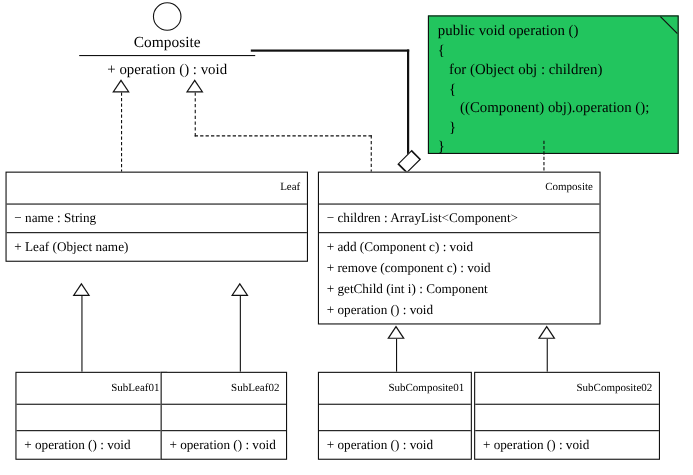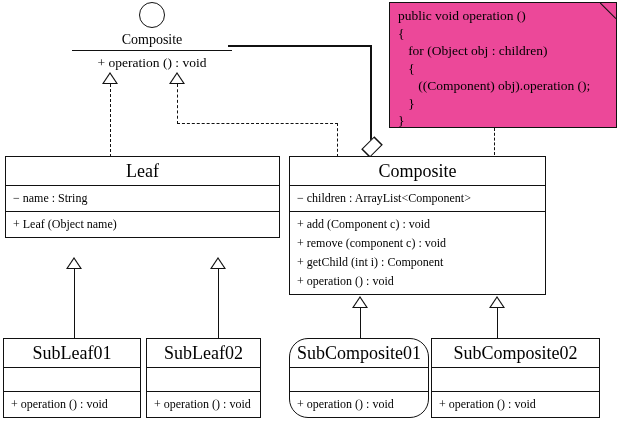--- a/index.html
+++ b/index.html
@@ -25,22 +25,22 @@
     background: #ffffff;
   }
   .uml-section {
     box-sizing: border-box;
     padding: 3px 7px;
   }
   .uml-section + .uml-section {
     border-top: 1.6px solid #111111;
   }
   .uml-title {
-    text-align: center;
-    font-size: 18px;
+    text-align: right;
+    font-size: 10px;
     line-height: 20px;
     padding: 4px 6px;
   }
   .uml-line {
     font-size: 12px;
     line-height: 19px;
     white-space: nowrap;
   }
   .empty-section {
     height: 24px;
@@ -75,26 +75,26 @@
     font-size: 13.5px;
     line-height: 19px;
     padding-top: 2px;
     white-space: nowrap;
   }
 
   
   #note-code {
     position: absolute;
     left: 389px;
-    top: 2px;
+    top: 14px;
     width: 228px;
     height: 126px;
     box-sizing: border-box;
     border: 1.6px solid #111111;
-    background: #ec4899;
+    background: #22c55e;
   }
   #note-code .note-corner-diag {
     position: absolute;
     right: 0px;
     top: 0px;
     width: 16px;
     height: 16px;
     overflow: hidden;
   }
   #note-code .note-corner-diag i {
@@ -232,37 +232,37 @@
       <div class="uml-line">− children : ArrayList&lt;Component&gt;</div>
     </div>
     <div class="uml-section">
       <div class="uml-line">+ add (Component c) : void</div>
       <div class="uml-line">+ remove (component c) : void</div>
       <div class="uml-line">+ getChild (int i) : Component</div>
       <div class="uml-line">+ operation () : void</div>
     </div>
   </div>
 
-  <div class="uml-box" style="left:3px; top:338px; width:138px;">
+  <div class="uml-box" style="left:14px; top:338px; width:138px;">
     <div class="uml-section uml-title">SubLeaf01</div>
     <div class="uml-section empty-section"></div>
     <div class="uml-section">
       <div class="uml-line">+ operation () : void</div>
     </div>
   </div>
 
   <div class="uml-box" style="left:146px; top:338px; width:115px;">
     <div class="uml-section uml-title">SubLeaf02</div>
     <div class="uml-section empty-section"></div>
     <div class="uml-section">
       <div class="uml-line">+ operation () : void</div>
     </div>
   </div>
 
-  <div class="uml-box" style="left:289px; top:338px; width:140px;border-radius:19px;">
+  <div class="uml-box" style="left:289px; top:338px; width:140px;">
     <div class="uml-section uml-title">SubComposite01</div>
     <div class="uml-section empty-section"></div>
     <div class="uml-section">
       <div class="uml-line">+ operation () : void</div>
     </div>
   </div>
 
   <div class="uml-box" style="left:431px; top:338px; width:169px;">
     <div class="uml-section uml-title">SubComposite02</div>
     <div class="uml-section empty-section"></div>

